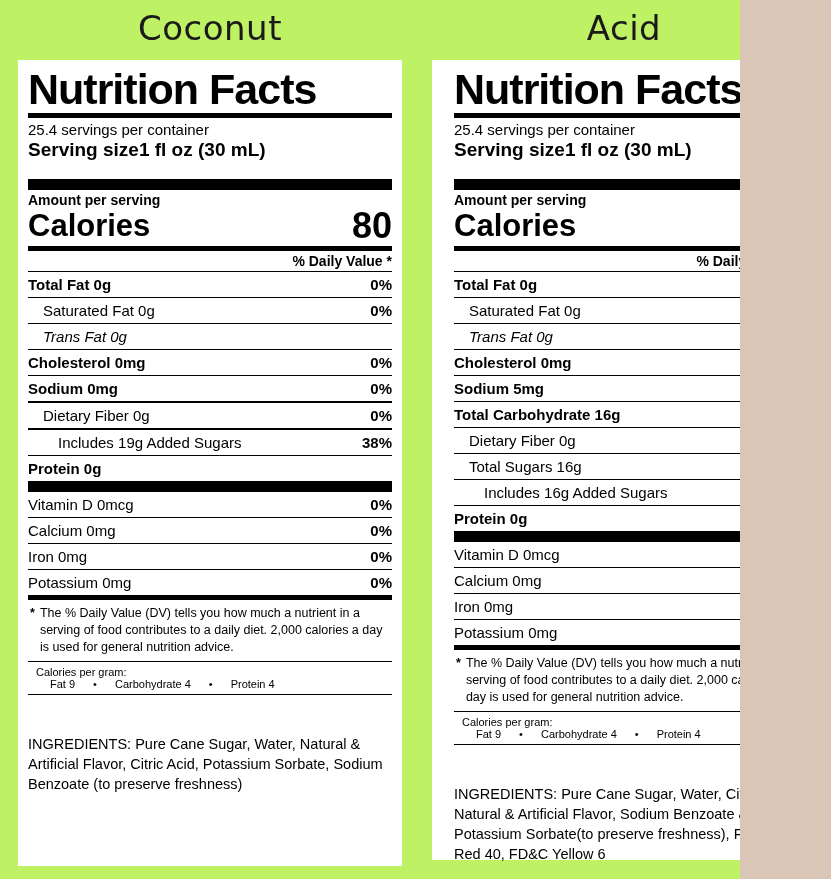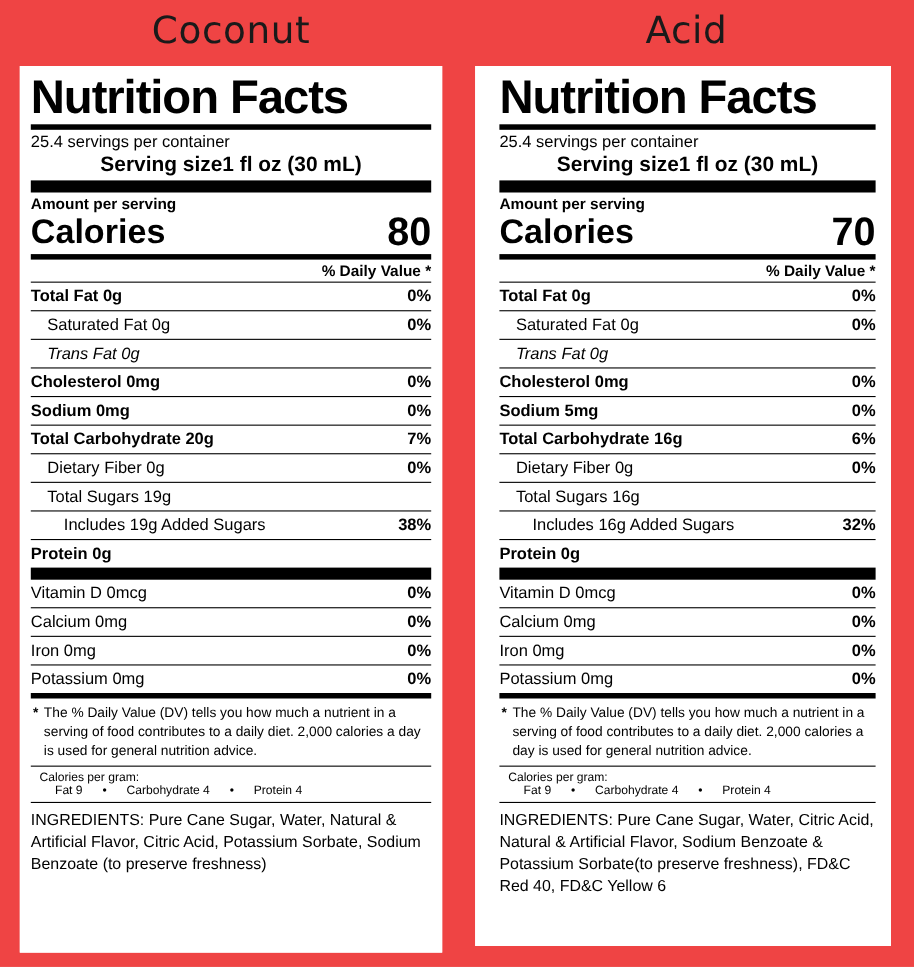--- a/index.html
+++ b/index.html
@@ -4,22 +4,22 @@
 <style>
   * { box-sizing: border-box; }
   html, body {
     margin: 0; padding: 0;
     width: 831px; height: 879px;
     background: #d9c6b6;
     font-family: "DejaVu Sans", sans-serif;
   }
   .page {
     position: relative;
-    width: 831px; height: 879px;
-    background: #ef4444;
+    width: 740px; height: 879px;
+    background: #bef264;
     overflow: hidden;
   }
   .panel {
     position: absolute;
     background: #ffffff;
   }
   .panel-title {
     position: absolute;
     font-family: "DejaVu Sans", sans-serif;
     font-weight: 400;
@@ -47,24 +47,24 @@
   .rule-thin { border-top: 1px solid #000; }
   .rule-med  { border-top: 5px solid #000; }
   .rule-thick{ border-top: 11px solid #000; }
 
   .servings {
     font-size: 15px;
     padding: 3px 0 1px 0;
     font-family: "Liberation Sans", sans-serif;
   }
   .serving-row {
-    display: flex; justify-content: center; align-items: baseline;
+    display: flex; justify-content: flex-start; align-items: baseline;
     font-weight: bold; font-size: 19px;
     font-family: "Liberation Sans", sans-serif;
-    padding-bottom: 3px;
+    padding-bottom: 18px;
   }
   .amount-per {
     font-weight: bold; font-size: 14px;
     font-family: "Liberation Sans", sans-serif;
     padding: 2px 0 0 0;
   }
   .cal-row {
     display: flex; justify-content: space-between; align-items: center;
     font-family: "Liberation Sans", sans-serif;
     font-weight: bold;
@@ -105,20 +105,21 @@
     padding: 4px 0 4px 8px;
   }
   .cpg-line {
     display: flex; gap: 18px; padding-left: 14px; align-items: flex-end;
   }
   .ingredients {
     font-family: "Liberation Sans", sans-serif;
     font-size: 14.5px;
     line-height: 1.38;
     padding: 6px 0 0 0;
+    margin-top: 33px;
   }
 </style>
 </head>
 <body>
 
 <div class="page">
 
   <div class="panel-title" style="left:16px; top:8px; width:388px;">Coconut</div>
 
   <div class="panel" style="left:18px; top:60px; width:384px; height:806px;">
@@ -163,34 +164,26 @@
       <div class="nrow">
         <span class="nm b">Cholesterol 0mg</span>
         <span class="pc">0%</span>
       </div>
       <div class="rule-thin"></div>
       <div class="nrow">
         <span class="nm b">Sodium 0mg</span>
         <span class="pc">0%</span>
       </div>
       <div class="rule-thin"></div>
-      <div class="nrow">
-        <span class="nm b">Total Carbohydrate 20g</span>
-        <span class="pc">7%</span>
-      </div>
       <div class="rule-thin"></div>
       <div class="nrow">
         <span class="nm ind1">Dietary Fiber 0g</span>
         <span class="pc">0%</span>
       </div>
       <div class="rule-thin"></div>
-      <div class="nrow">
-        <span class="nm ind1">Total Sugars 19g</span>
-        <span class="pc"></span>
-      </div>
       <div class="rule-thin"></div>
       <div class="nrow">
         <span class="nm ind2">Includes 19g Added Sugars</span>
         <span class="pc">38%</span>
       </div>
       <div class="rule-thin"></div>
       <div class="nrow">
         <span class="nm b">Protein 0g</span>
         <span class="pc"></span>
       </div>

